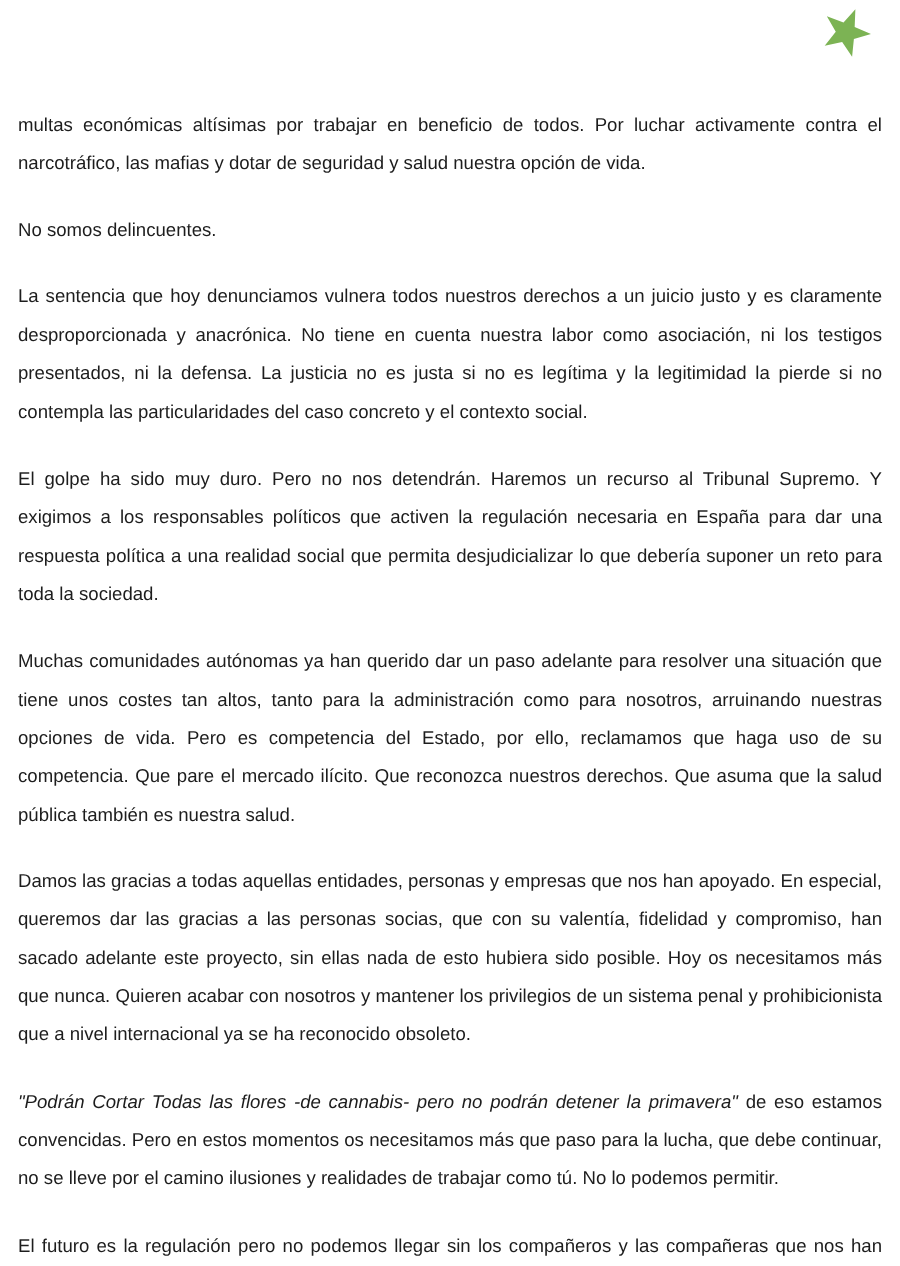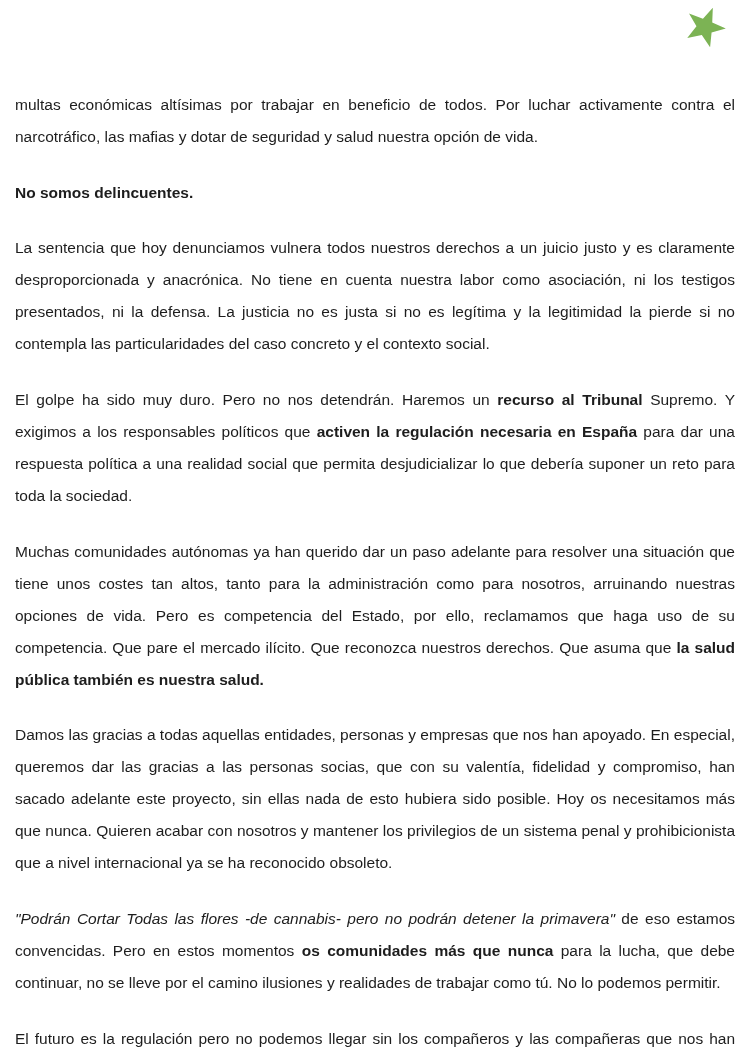--- a/index.html
+++ b/index.html
@@ -25,36 +25,36 @@
     left: 15px;
     width: 720px;
     color: #1d1d1d;
     font-size: 15.5px;
     line-height: 32px;
     text-align: justify;
     hyphens: none;
   }
   .content p { margin: 0 0 23.7px 0; }
   .content p:last-child { margin-bottom: 0; }
-  .content span.bold { font-weight: bold; }
+  .content span.bold { font-weight: normal; }
   .content span.italic { font-style: italic; }
 </style>
 </head>
 <body>
 
 <div class="logo">
   <svg width="48" height="44" viewBox="0 0 46 42" aria-hidden="true">
     <polygon transform="rotate(22 23 21)" points="23,1 27.8,14.4 42,14.8 30.8,23.5 34.8,37.2 23,29.2 11.2,37.2 15.2,23.5 4,14.8 18.2,14.4" fill="#7cb354"></polygon>
   </svg>
 </div>
 
 <div class="content" id="doc-content">
     <p><span>multas económicas altísimas por trabajar en beneficio de todos. Por luchar activamente contra el narcotráfico, las mafias y dotar de seguridad y salud nuestra opción de vida.</span></p>
     <p><span class="bold">No somos delincuentes.</span></p>
     <p><span>La sentencia que hoy denunciamos vulnera todos nuestros derechos a un juicio justo y es claramente desproporcionada y anacrónica. No tiene en cuenta nuestra labor como asociación, ni los testigos presentados, ni la defensa. La justicia no es justa si no es legítima y la legitimidad la pierde si no contempla las particularidades del caso concreto y el contexto social.</span></p>
     <p><span>El golpe ha sido muy duro. Pero no nos detendrán. Haremos un </span><span class="bold">recurso al Tribunal</span><span> Supremo. Y exigimos a los responsables políticos que </span><span class="bold">activen la regulación necesaria en España</span><span> para dar una respuesta política a una realidad social que permita desjudicializar lo que debería suponer un reto para toda la sociedad.</span></p>
     <p><span>Muchas comunidades autónomas ya han querido dar un paso adelante para resolver una situación que tiene unos costes tan altos, tanto para la administración como para nosotros, arruinando nuestras opciones de vida. Pero es competencia del Estado, por ello, reclamamos que haga uso de su competencia. Que pare el mercado ilícito. Que reconozca nuestros derechos. Que asuma que </span><span class="bold">la salud pública también es nuestra salud.</span></p>
     <p><span>Damos las gracias a todas aquellas entidades, personas y empresas que nos han apoyado. En especial, queremos dar las gracias a las personas socias, que con su valentía, fidelidad y compromiso, han sacado adelante este proyecto, sin ellas nada de esto hubiera sido posible. Hoy os necesitamos más que nunca. Quieren acabar con nosotros y mantener los privilegios de un sistema penal y prohibicionista que a nivel internacional ya se ha reconocido obsoleto.</span></p>
-    <p><span class="italic">"Podrán Cortar Todas las flores -de cannabis- pero no podrán detener la primavera"</span><span> de eso estamos convencidas. Pero en estos momentos </span><span class="bold">os comunidades más que nunca</span><span> para la lucha, que debe continuar, no se lleve por el camino ilusiones y realidades de trabajar como tú. No lo podemos permitir.</span></p>
+    <p><span class="italic">"Podrán Cortar Todas las flores -de cannabis- pero no podrán detener la primavera"</span><span> de eso estamos convencidas. Pero en estos momentos </span><span class="bold">os necesitamos más que paso</span><span> para la lucha, que debe continuar, no se lleve por el camino ilusiones y realidades de trabajar como tú. No lo podemos permitir.</span></p>
     <p><span>El futuro es la regulación pero no podemos llegar sin los compañeros y las compañeras que nos han ayudado a conseguirlo.</span></p>
     <p><span>Todas y luchar con La MACA.</span></p>
     <p><span>Todas y todos con la Libertad.</span></p>
   </div>
 
 </body></html>

